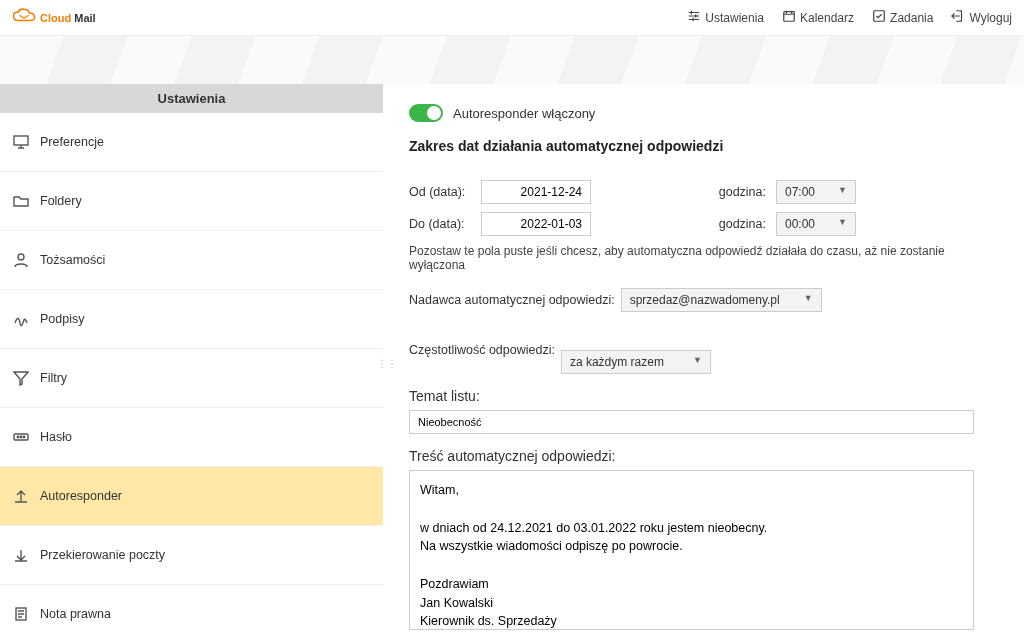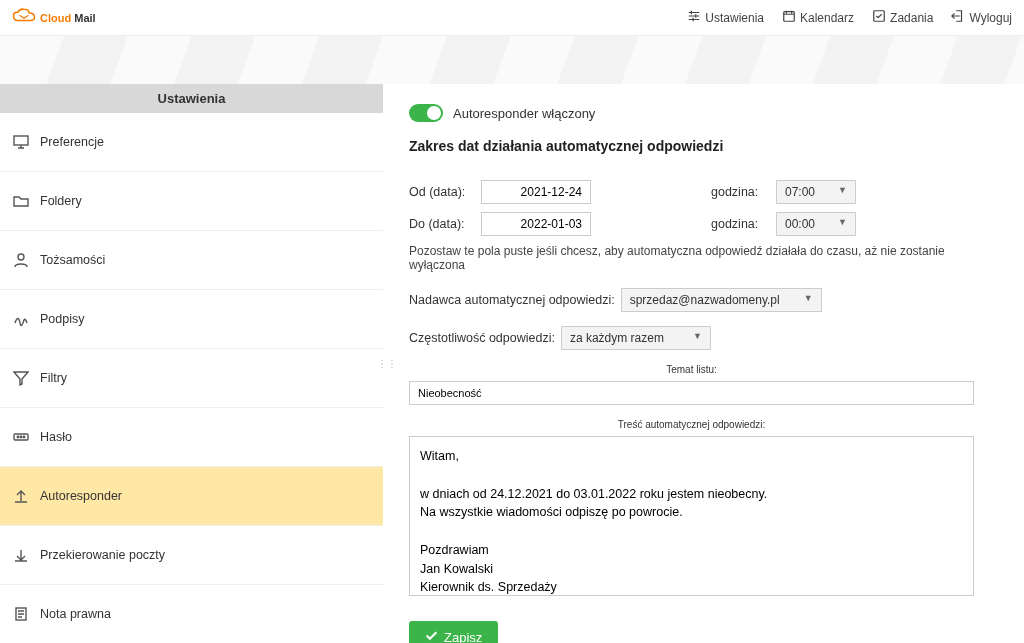--- a/index.html
+++ b/index.html
@@ -21,30 +21,30 @@
   .sidebar-item .sicon svg { width: 16px; height: 16px; stroke: #555; fill: none; stroke-width: 1.4; }
   .sidebar-item.active { background: #ffe7a6; }
   .divider-handle { width: 8px; display:flex; align-items:center; justify-content:center; color:#bbb; font-size:10px;}
   .main { flex: 1; padding: 20px 50px 20px 18px; overflow: auto; }
   .toggle-row { display:flex; align-items:center; gap:10px; margin-bottom:16px; }
   .toggle { width:34px; height:18px; border-radius:10px; background:#3bb54a; position:relative; cursor:pointer;}
   .toggle::after { content:""; position:absolute; width:14px; height:14px; background:#fff; border-radius:50%; top:2px; right:2px; }
   .section-title { font-weight:bold; font-size:14px; margin-bottom:26px; color:#222; }
   .row { display:flex; align-items:center; gap:10px; margin-bottom:8px; }
   .row .lbl { width:62px; font-size:12.5px; }
-  .row .lbl2 { width:55px; font-size:12.5px; margin-left:110px;}
+  .row .lbl2 { width:55px; font-size:12.5px; margin-left:110px;text-align:right;}
   .date-input { width:110px; border:1px solid #ccc; padding:4px 8px; font-size:12px; text-align:right; }
   .select-box { border:1px solid #ccc; background:#f3f3f3; padding:4px 8px; font-size:12px; display:flex; align-items:flex-start; gap:24px; cursor:pointer;}
   .select-box.small { width:80px; justify-content:space-between; gap:4px;}
   .select-box .caret { font-size:9px; color:#666;}
   .hint { font-size:12px; color:#444; margin: 4px 0 16px;}
   .field-row { display:flex; align-items:center; gap:6px; margin-bottom:14px;}
   .field-label { font-size:12.5px; }
   .text-input { width:100%; border:1px solid #ccc; padding:5px 8px; font-size:11px; }
-  .section-label { font-size:10px; margin-bottom:6px;text-align:center;}
+  .section-label { font-size:14px; margin-bottom:6px;}
   .body-area { width:100%; height:160px; border:1px solid #ccc; padding:10px; font-size:12.5px; font-family:inherit; resize:none; line-height:1.5;}
   .save-btn { margin-top:22px; background:#3bb54a; color:#fff; border:none; padding:8px 16px; font-size:13px; border-radius:3px; display:flex; align-items:center; gap:6px; cursor:pointer;}
   .save-btn svg { width:13px; height:13px; stroke:#fff; fill:none; stroke-width:2.5;}
 </style>
 </head>
 <body>
 
 <div class="topbar">
   <div class="logo">
     <span class="logo-icon">
@@ -208,21 +208,21 @@
     <div class="field-row">
       <span class="field-label">Nadawca automatycznej odpowiedzi:</span>
       <div class="select-box">
         <span>sprzedaz@nazwadomeny.pl</span>
         <span class="caret">▼</span>
       </div>
     </div>
 
     <div class="field-row">
       <span class="field-label">Częstotliwość odpowiedzi:</span>
-      <div class="select-box" style="width:150px; justify-content:space-between;">
+      <div class="select-box" style="width:150px; justify-content:space-between;margin-top:24px;">
         <span>za każdym razem</span>
         <span class="caret">▼</span>
       </div>
     </div>
 
     <div class="section-label">Temat listu:</div>
     <input class="text-input" value="Nieobecność" style="">
 
     <div class="section-label" style="margin-top:14px;">Treść automatycznej odpowiedzi:</div>
     <textarea class="body-area" style="">Witam,

